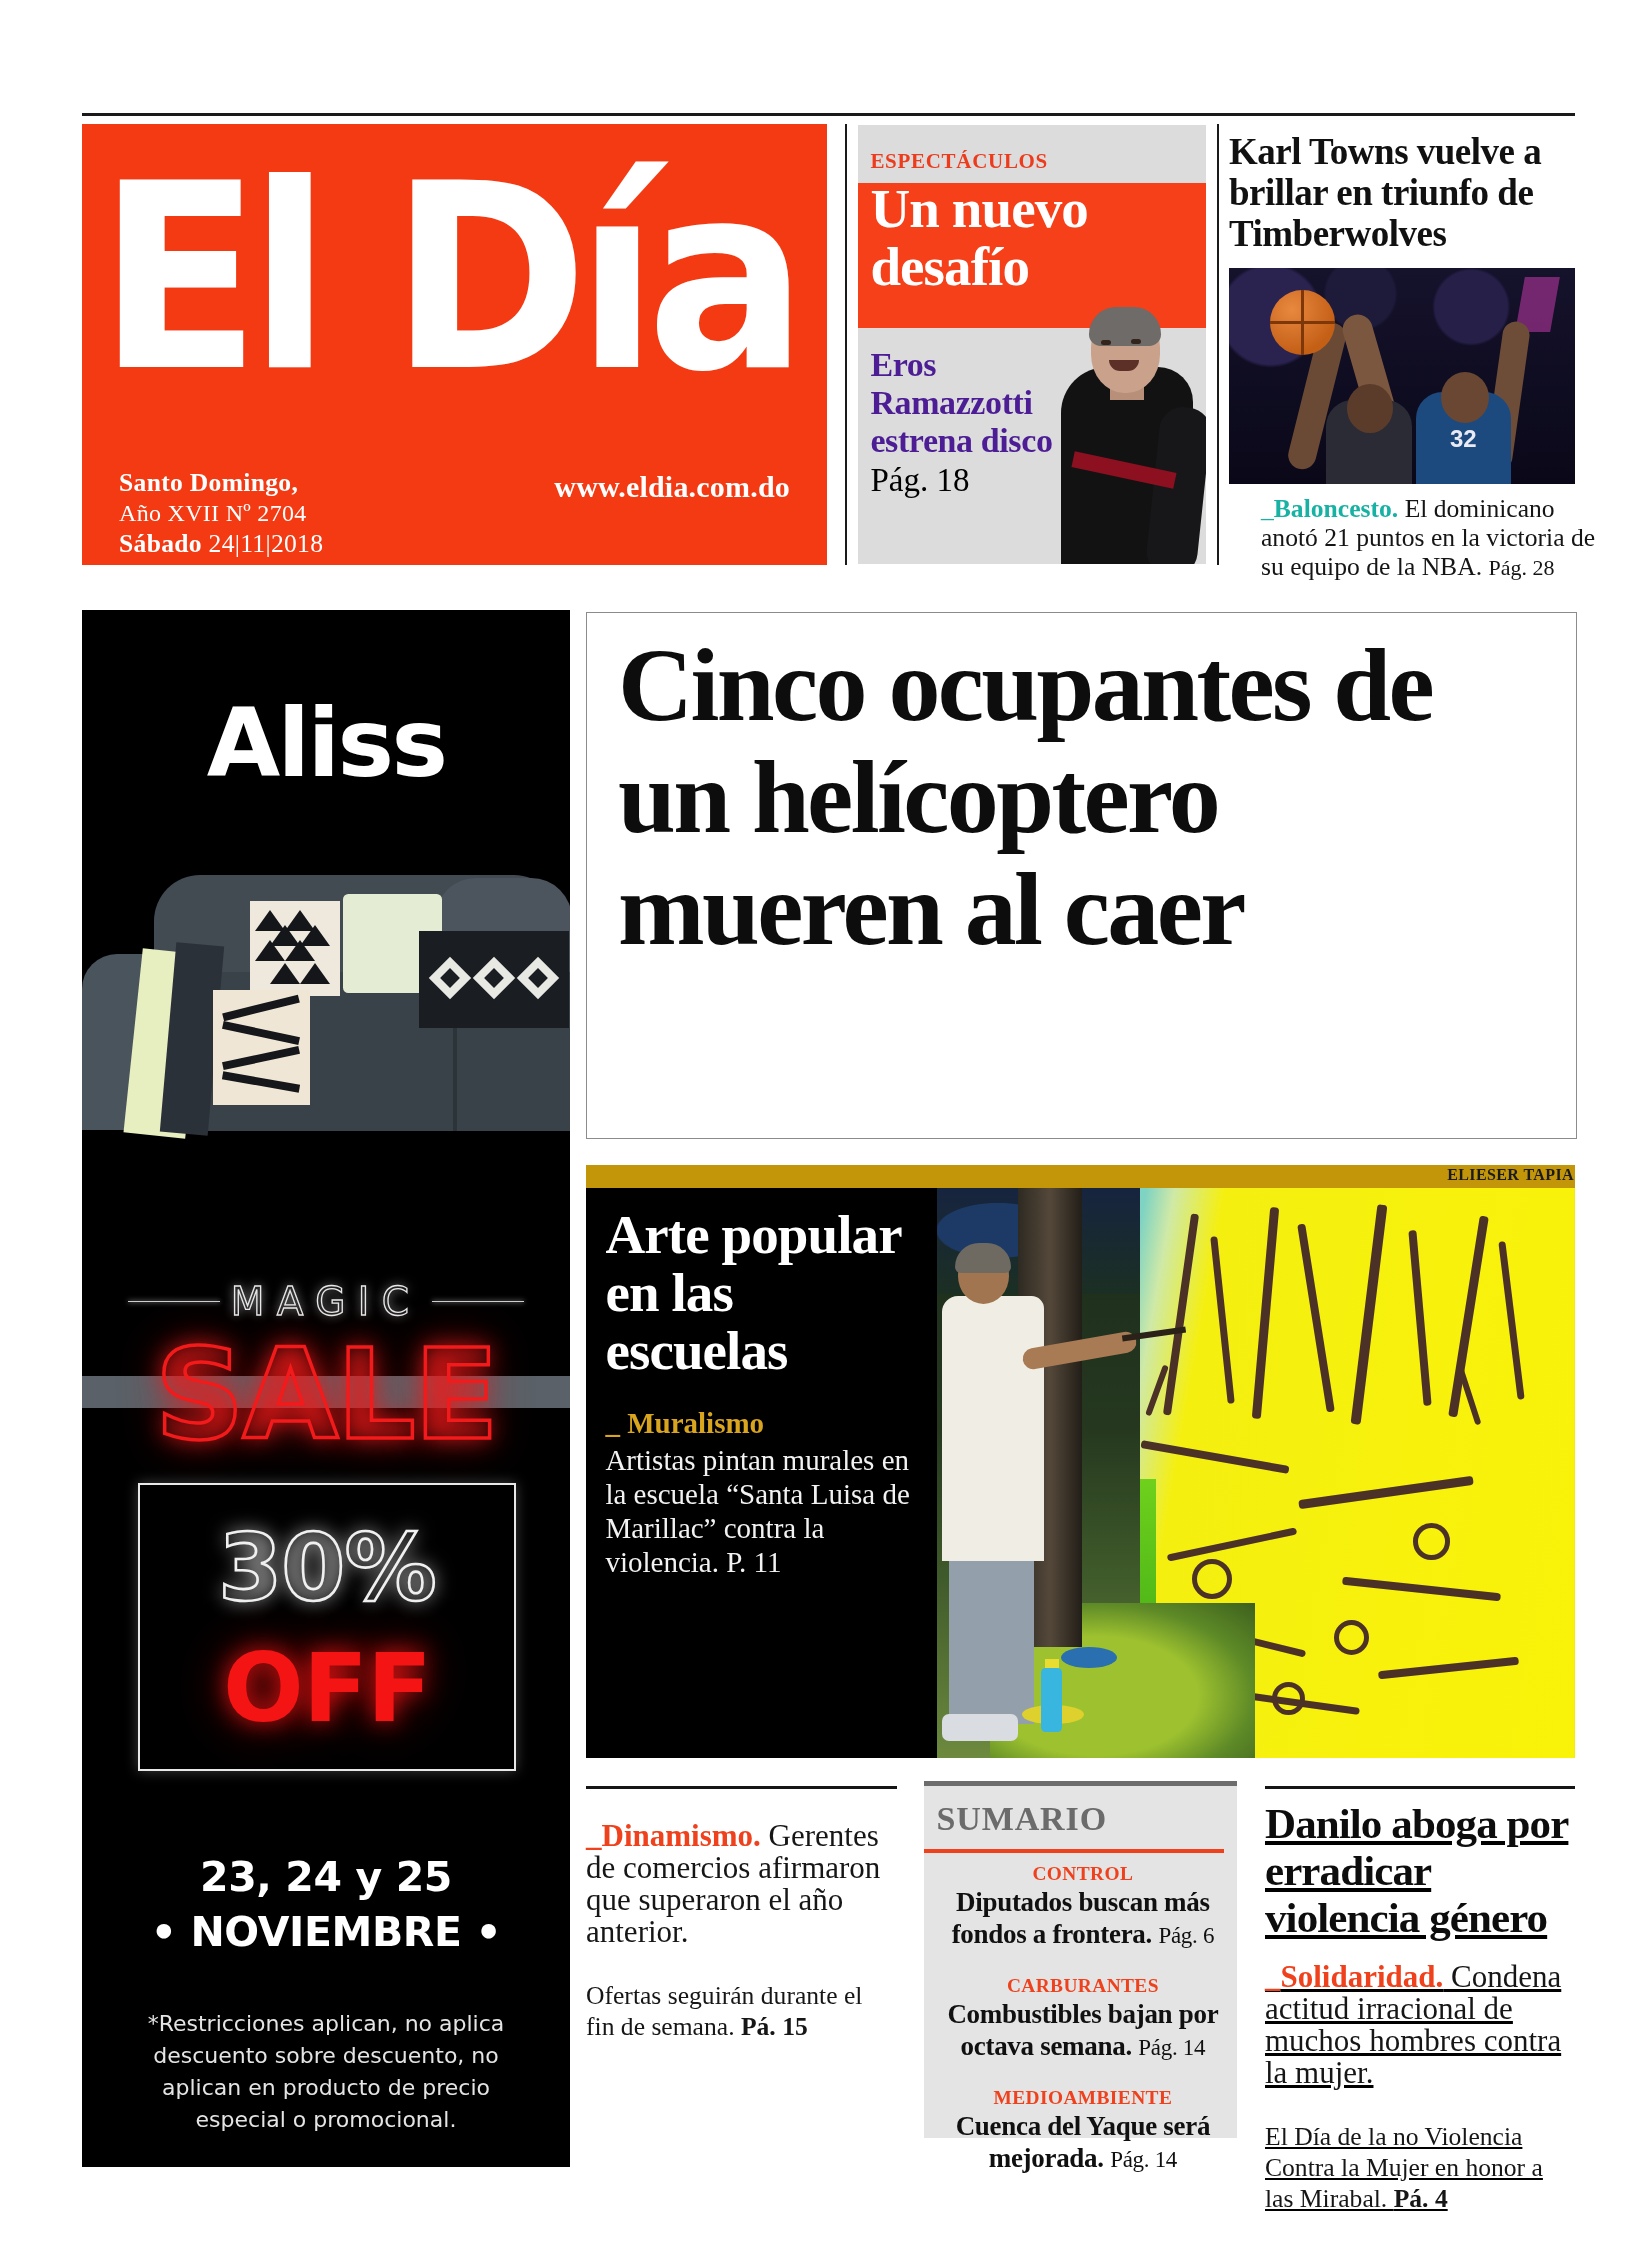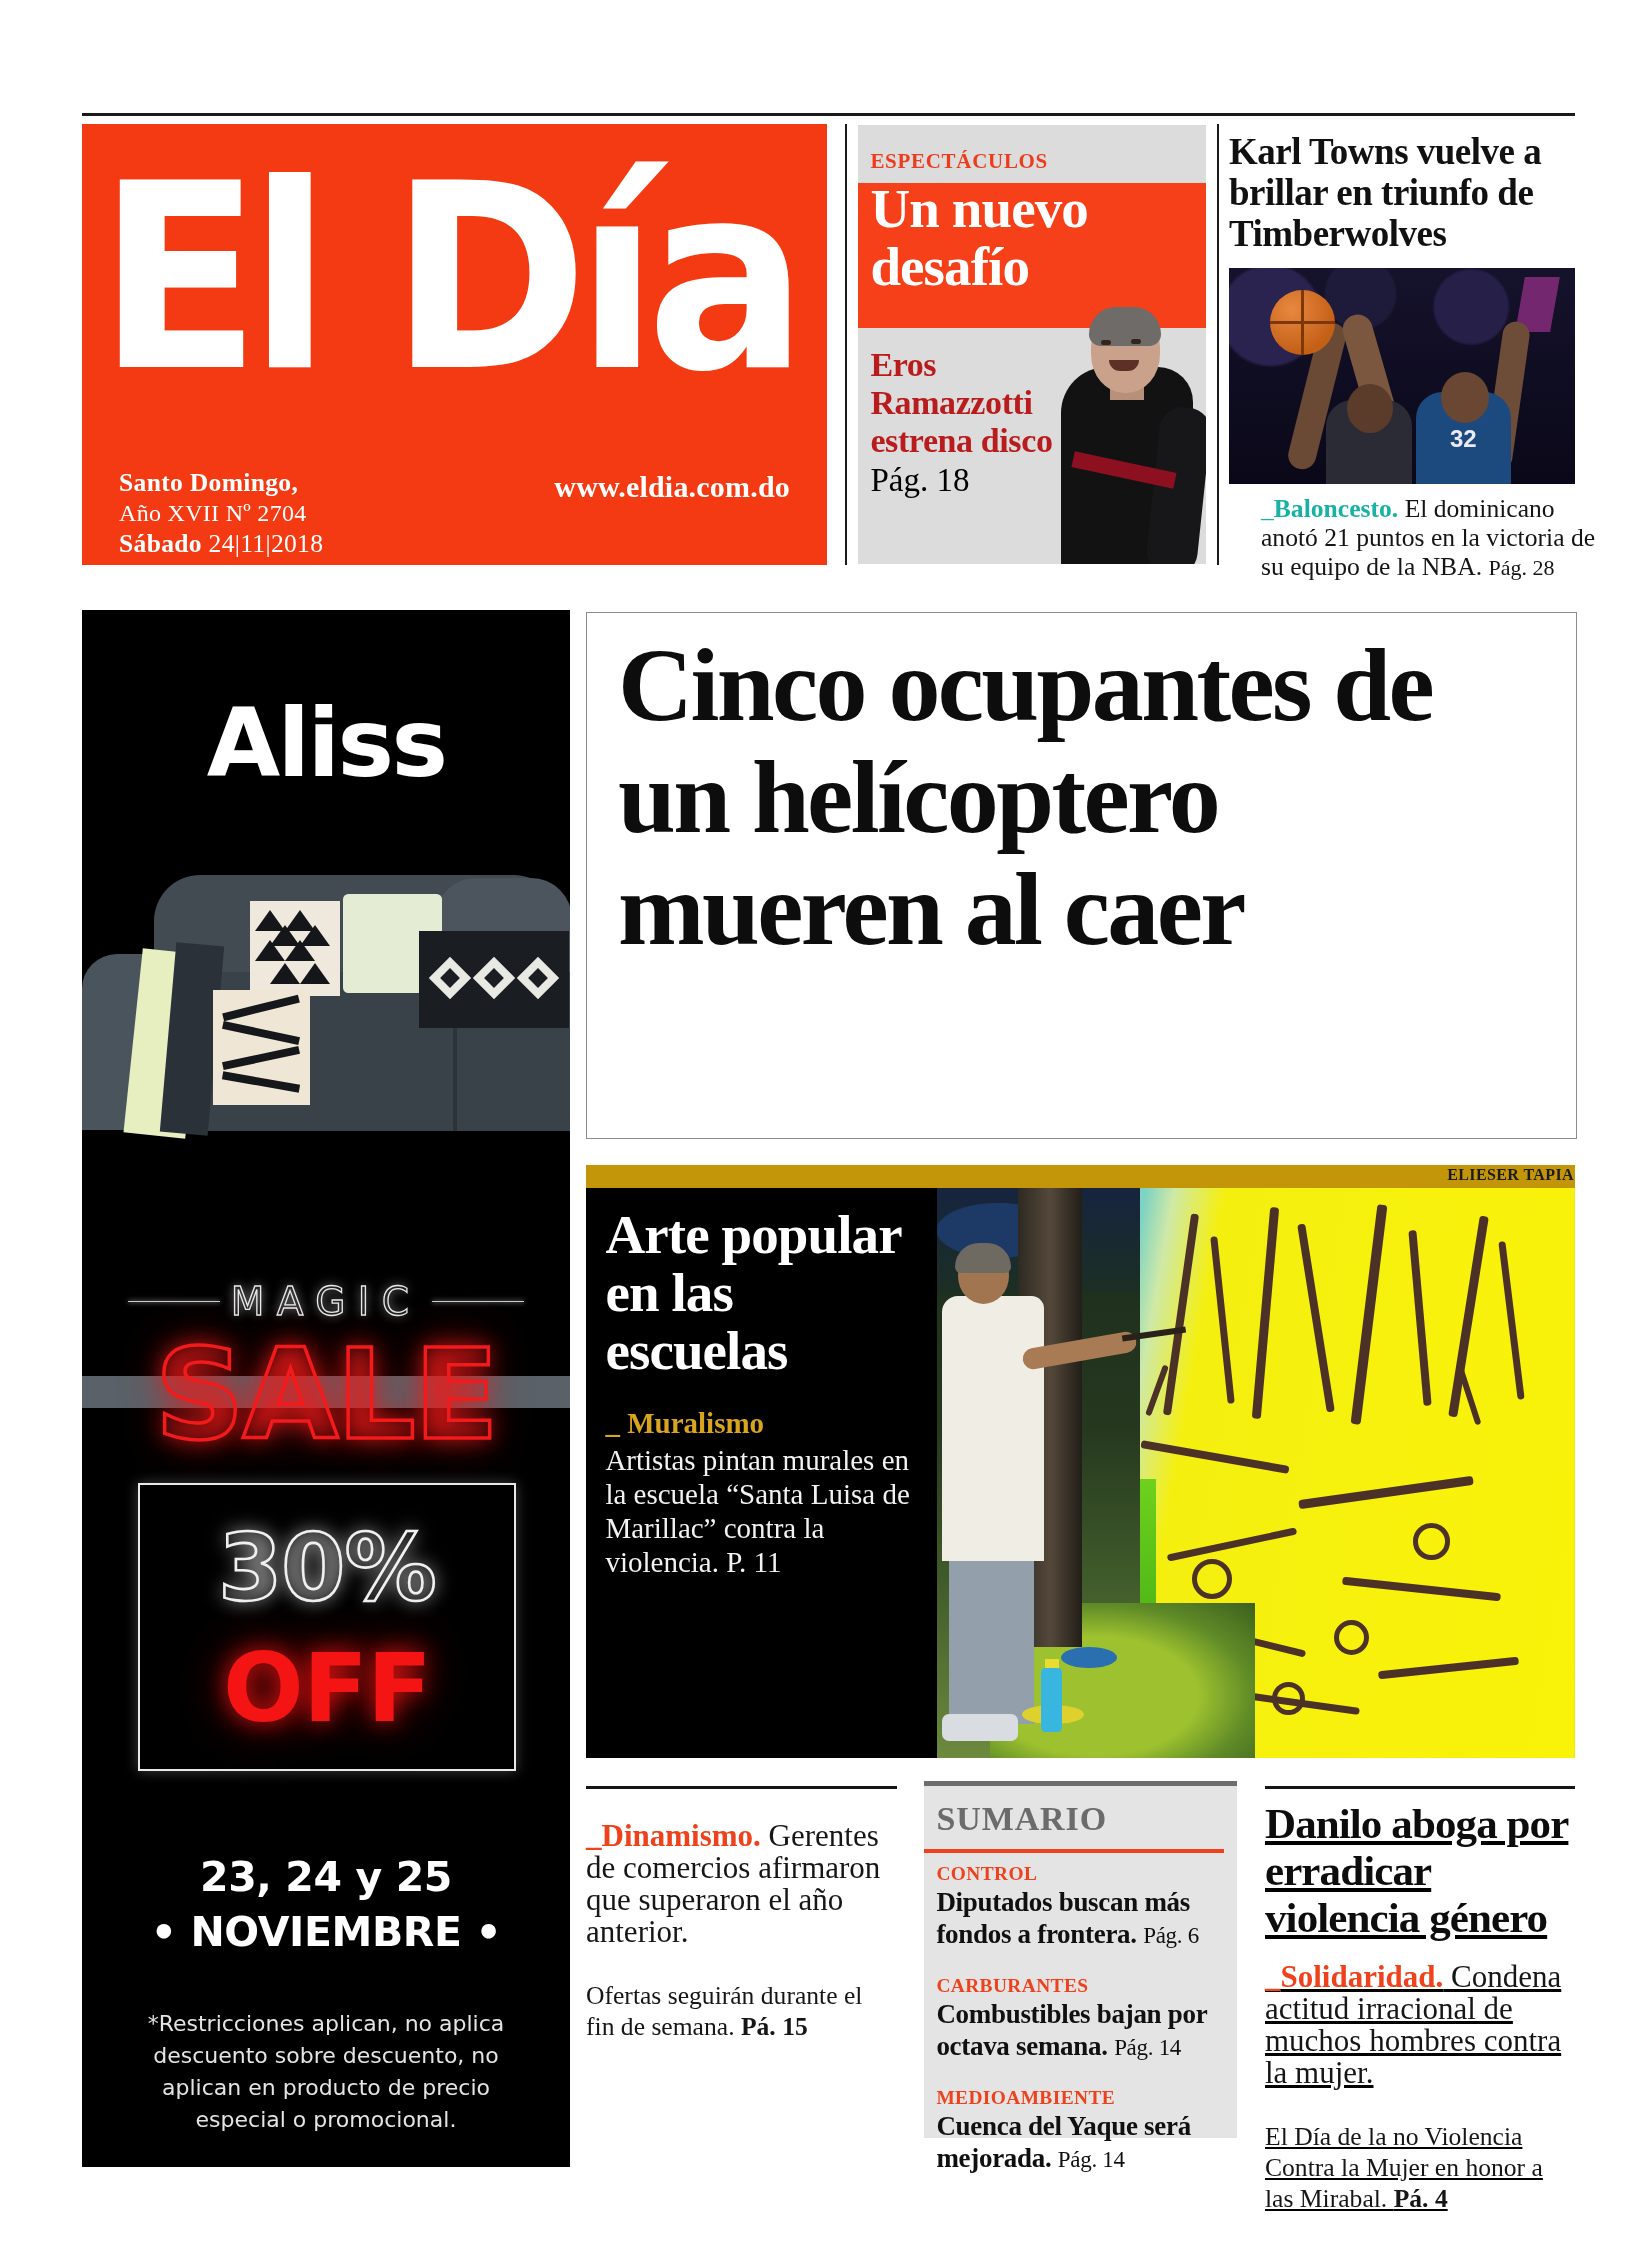--- a/index.html
+++ b/index.html
@@ -34,21 +34,21 @@
   
   .vdiv{position:absolute;width:1.8px;background:#1a1a1a;}
   .vdiv-a{left:845px;top:124px;height:441px;}
   .vdiv-b{left:1217px;top:124px;height:441px;}
 
   
   .espect{position:absolute;left:858px;top:125px;width:348px;height:439px;background:#dcdcdc;overflow:hidden;}
   .esp-kicker{position:absolute;left:12.4px;top:24px;font-weight:bold;font-size:21px;letter-spacing:0.7px;color:#ed3b1c;}
   .esp-redband{position:absolute;left:0;top:58px;width:348px;height:145px;background:#f5401a;}
   .esp-title{position:absolute;left:12.4px;top:55px;width:335px;font-weight:bold;font-size:55px;line-height:58px;color:#fff;letter-spacing:-0.9px;}
-  .esp-sub{position:absolute;left:12.4px;top:221px;width:203px;font-weight:bold;font-size:34px;line-height:38px;color:#b91c1c;letter-spacing:-0.4px;}
+  .esp-sub{position:absolute;left:12.4px;top:221px;width:203px;font-weight:bold;font-size:34px;line-height:38px;color:#4c1d95;letter-spacing:-0.4px;}
   .esp-pag{position:absolute;left:12.4px;top:337px;font-size:33px;color:#000000;font-weight:normal;}
   
   .eros{position:absolute;left:187px;top:150px;width:163px;height:291px;overflow:hidden;}
   .eros-body{position:absolute;left:16px;top:92px;width:132px;height:203px;background:#121212;border-radius:46px 35px 0 0;}
   .eros-arm{position:absolute;left:108px;top:132px;width:51px;height:168px;background:#17171a;border-radius:23px;transform:rotate(6deg);}
   .eros-head{position:absolute;left:46px;top:37px;width:69px;height:81px;background:#caa18a;border-radius:44% 44% 48% 48%;}
   .eros-hair{position:absolute;left:44px;top:32px;width:72px;height:39px;background:#6e6b68;border-radius:37px 37px 16px 16px;}
   .eros-neck{position:absolute;left:65px;top:104px;width:34px;height:21px;background:#b8907a;}
   .eros-strap{position:absolute;left:26.5px;top:187px;width:104px;height:16px;background:#8d1020;transform:rotate(12deg);}
   .eros-mouth{position:absolute;left:64px;top:85px;width:30px;height:10.6px;background:#5c3026;border-radius:0 0 14px 14px;}
@@ -177,21 +177,21 @@
   .bcol{position:absolute;top:1800px;}
   .bcol-h{font-weight:bold;font-size:43px;line-height:47px;color:#0d0d0d;letter-spacing:-0.9px;margin:0;}
   .bcol-sub{font-size:31px;line-height:32px;color:#161616;margin-top:20px;}
   .bcol-sub .kick{color:#f0411d;font-weight:bold;}
   .bcol-tail{font-size:25.6px;line-height:31px;color:#161616;margin-top:32px;}
   .bcol-tail b{font-weight:bold;}
   .c1{left:586px;width:311px;}
   .c3{left:1265px;width:310px;text-decoration:underline;}
 
   
-  .sumario{position:absolute;left:924px;top:1781px;width:313px;height:357px;background:#e4e4e4;}
+  .sumario{position:absolute;left:924px;top:1781px;width:313px;height:357px;background:#e4e4e4;text-align:center;}
   .sum-toprule{position:absolute;left:0;top:0;width:313px;height:5.3px;background:#6d6d6d;}
   .sum-title{position:absolute;left:12.4px;top:19.4px;font-weight:bold;font-size:34px;letter-spacing:0.9px;color:#6b6b6b;}
   .sum-red{position:absolute;left:0;top:68px;width:300px;height:4.4px;background:#f0411d;}
   .sum-list{position:absolute;left:12.4px;top:81px;width:293px;}
   .sum-item{margin-bottom:22px;}
   .sum-kick{font-weight:bold;font-size:19.4px;letter-spacing:0.4px;color:#f0411d;line-height:24px;}
   .sum-txt{font-weight:bold;font-size:27px;line-height:32px;color:#101010;letter-spacing:-0.3px;}
   .sum-txt .pg{font-weight:normal;font-size:23px;}
 </style>
 </head>

